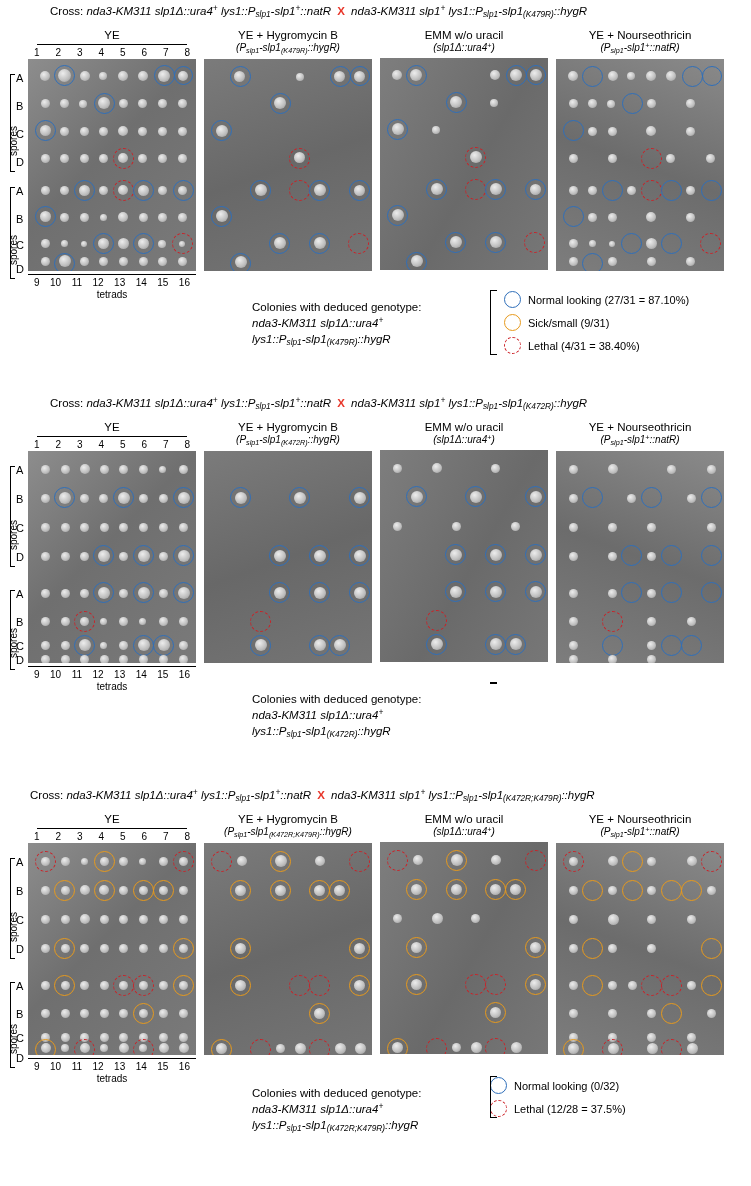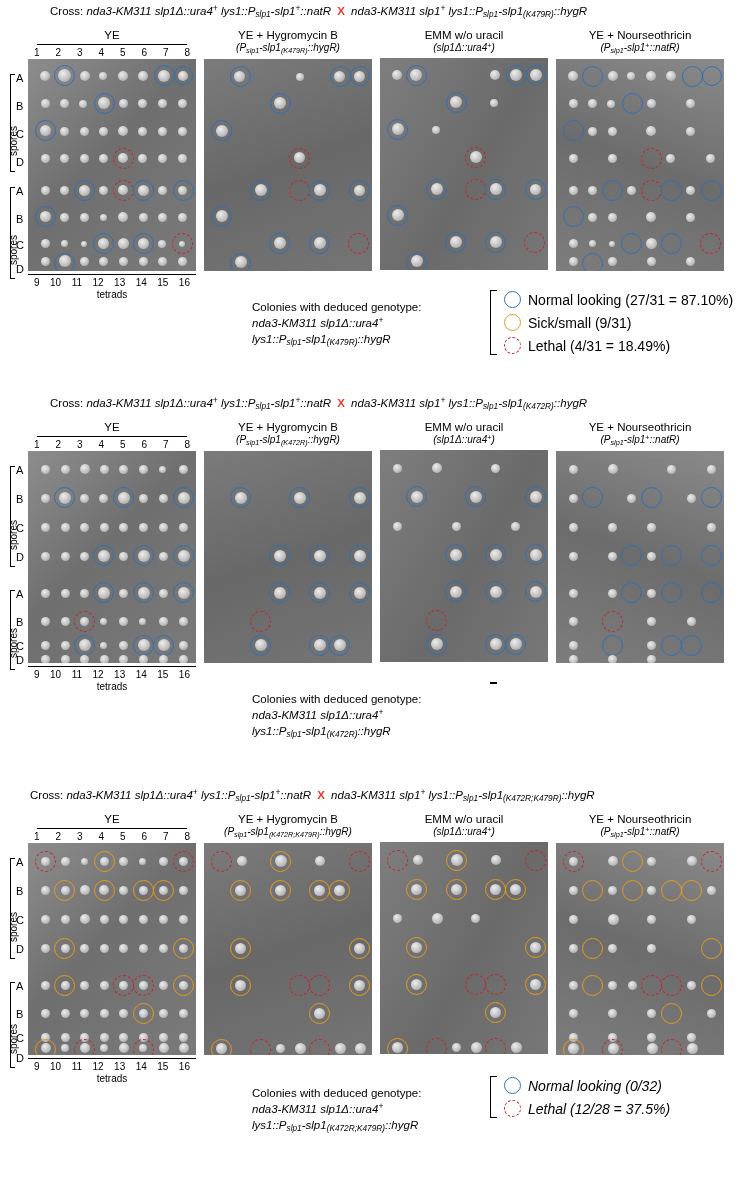--- a/index.html
+++ b/index.html
@@ -25,21 +25,21 @@
   .colony{position:absolute;border-radius:50%;background:radial-gradient(circle at 38% 34%, #ededed, #bdbdbd 60%, #8e8e8e 100%);}
   .mark{position:absolute;border-radius:50%;box-sizing:border-box;}
   .mark.blue{border:1.6px solid #2f6fba;}
   .mark.orange{border:1.6px solid #e79a1d;}
   .mark.red{border:1.6px dashed #cc2127;}
   .spores-label{position:absolute;font-size:10px;transform:rotate(-90deg);transform-origin:left top;white-space:nowrap;}
   .bracket{position:absolute;border-left:1px solid #000;border-top:1px solid #000;border-bottom:1px solid #000;width:4px;}
   .footnums{display:flex;justify-content:space-between;font-size:10px;width:156px;}
   .deduced{font-size:11.5px;line-height:1.35;}
   .deduced i{font-style:italic;}
-  .legend{position:absolute;font-size:14px;}
+  .legend{position:absolute;font-size:11px;}
   .legend .row{display:flex;align-items:center;gap:7px;height:23px;}
   .legend .circ{width:17px;height:17px;border-radius:50%;box-sizing:border-box;flex:none;}
   .legend .circ.blue{border:1.8px solid #2f6fba;}
   .legend .circ.orange{border:1.8px solid #e79a1d;}
   .legend .circ.red{border:1.8px dashed #cc2127;}
   .legbracket{position:absolute;left:0;top:2px;bottom:2px;width:6px;border-left:1px solid #000;border-top:1px solid #000;border-bottom:1px solid #000;}
   .baseline{border-top:1px solid #000;}
 </style>
 </head>
 <body>
@@ -353,21 +353,21 @@
       <div class="row">
             <span class="circ blue"></span>
             <span>Normal looking (27/31 = 87.10%)</span>
           </div>
       <div class="row">
             <span class="circ orange"></span>
             <span>Sick/small (9/31)</span>
           </div>
       <div class="row">
             <span class="circ red"></span>
-            <span>Lethal (4/31 = 18.49%)</span>
+            <span>Lethal (4/31 = 38.40%)</span>
           </div>
     </div>
   </div>
 </div>
 
 <div class="panel" style="height:392px;">
   <div class="cross-line" style="position:absolute;left:0;top:4px;">
     <span>Cross:</span>
     <i>nda3-KM311 slp1Δ::ura4<sup>+</sup> lys1::P<sub>slp1</sub>-slp1<sup>+</sup>::natR</i>
     <span class="xmark">X</span>
@@ -953,21 +953,21 @@
   </div>
 
   <div class="deduced" style="position:absolute;left:252px;top:302px;">
     <div>Colonies with deduced genotype:</div>
     <i>nda3-KM311 slp1Δ::ura4<sup>+</sup></i><br>
     <i>lys1::P<sub>slp1</sub>-slp1<sub>(K472R;K479R)</sub>::hygR</i>
   </div>
 
   <div class="legend" style="left:490px;top:290px;width:255px;">
     <div class="legbracket"></div>
-    <div style="padding-left:14px;font-style:italic;">
+    <div style="">
       <div class="row">
             <span class="circ blue"></span>
             <span>Normal looking (0/32)</span>
           </div>
       <div class="row">
             <span class="circ red"></span>
             <span>Lethal (12/28 = 37.5%)</span>
           </div>
     </div>
   </div>

